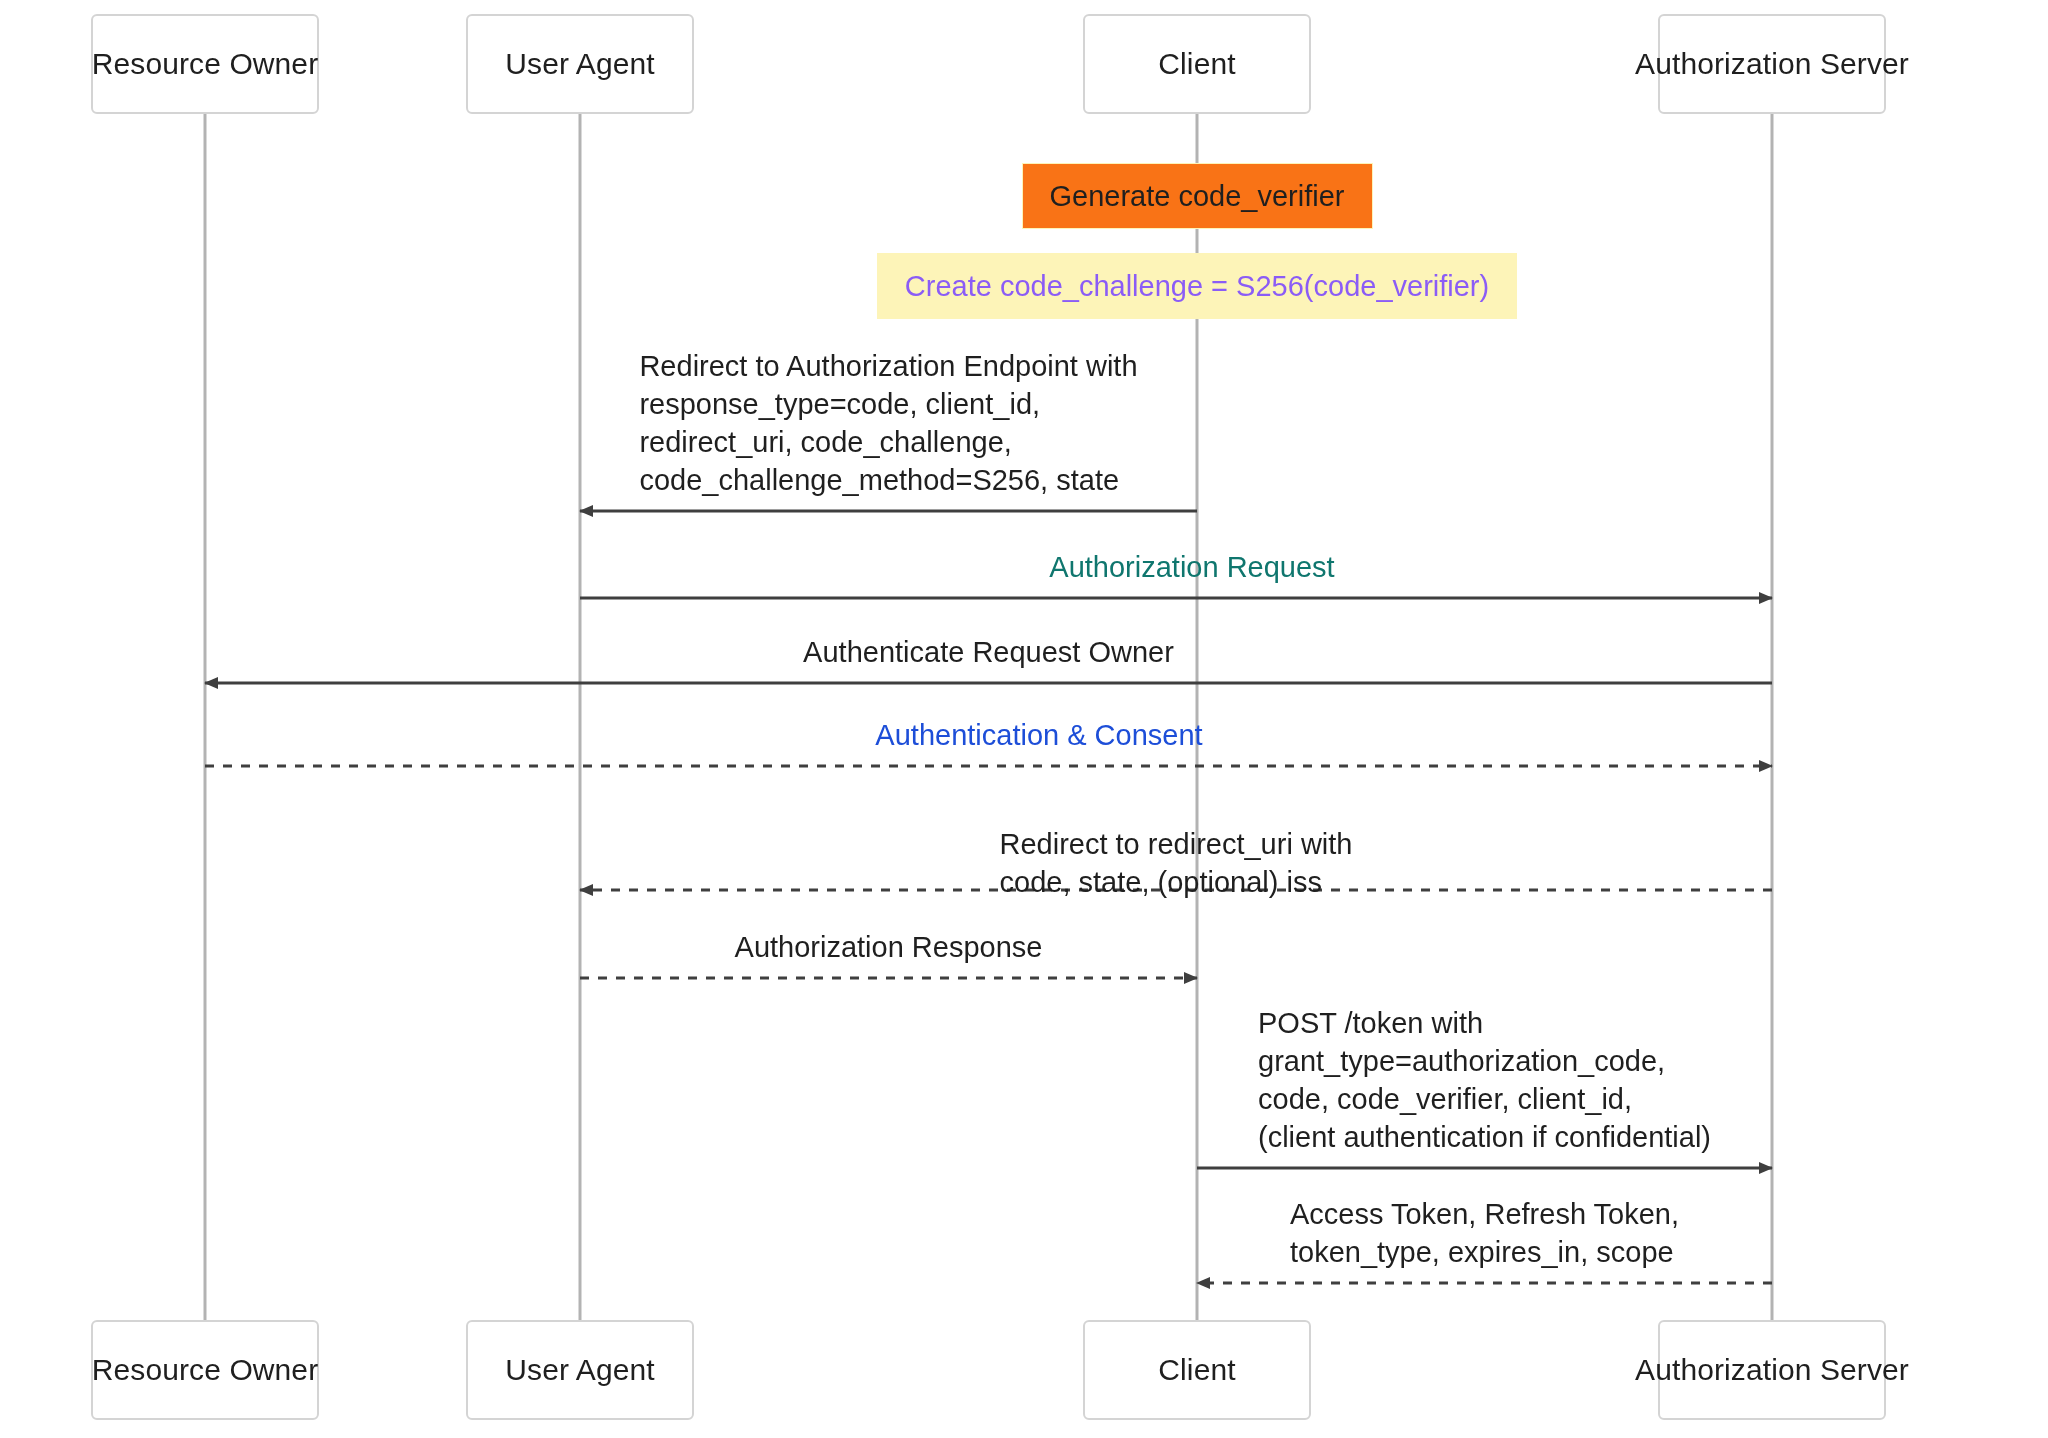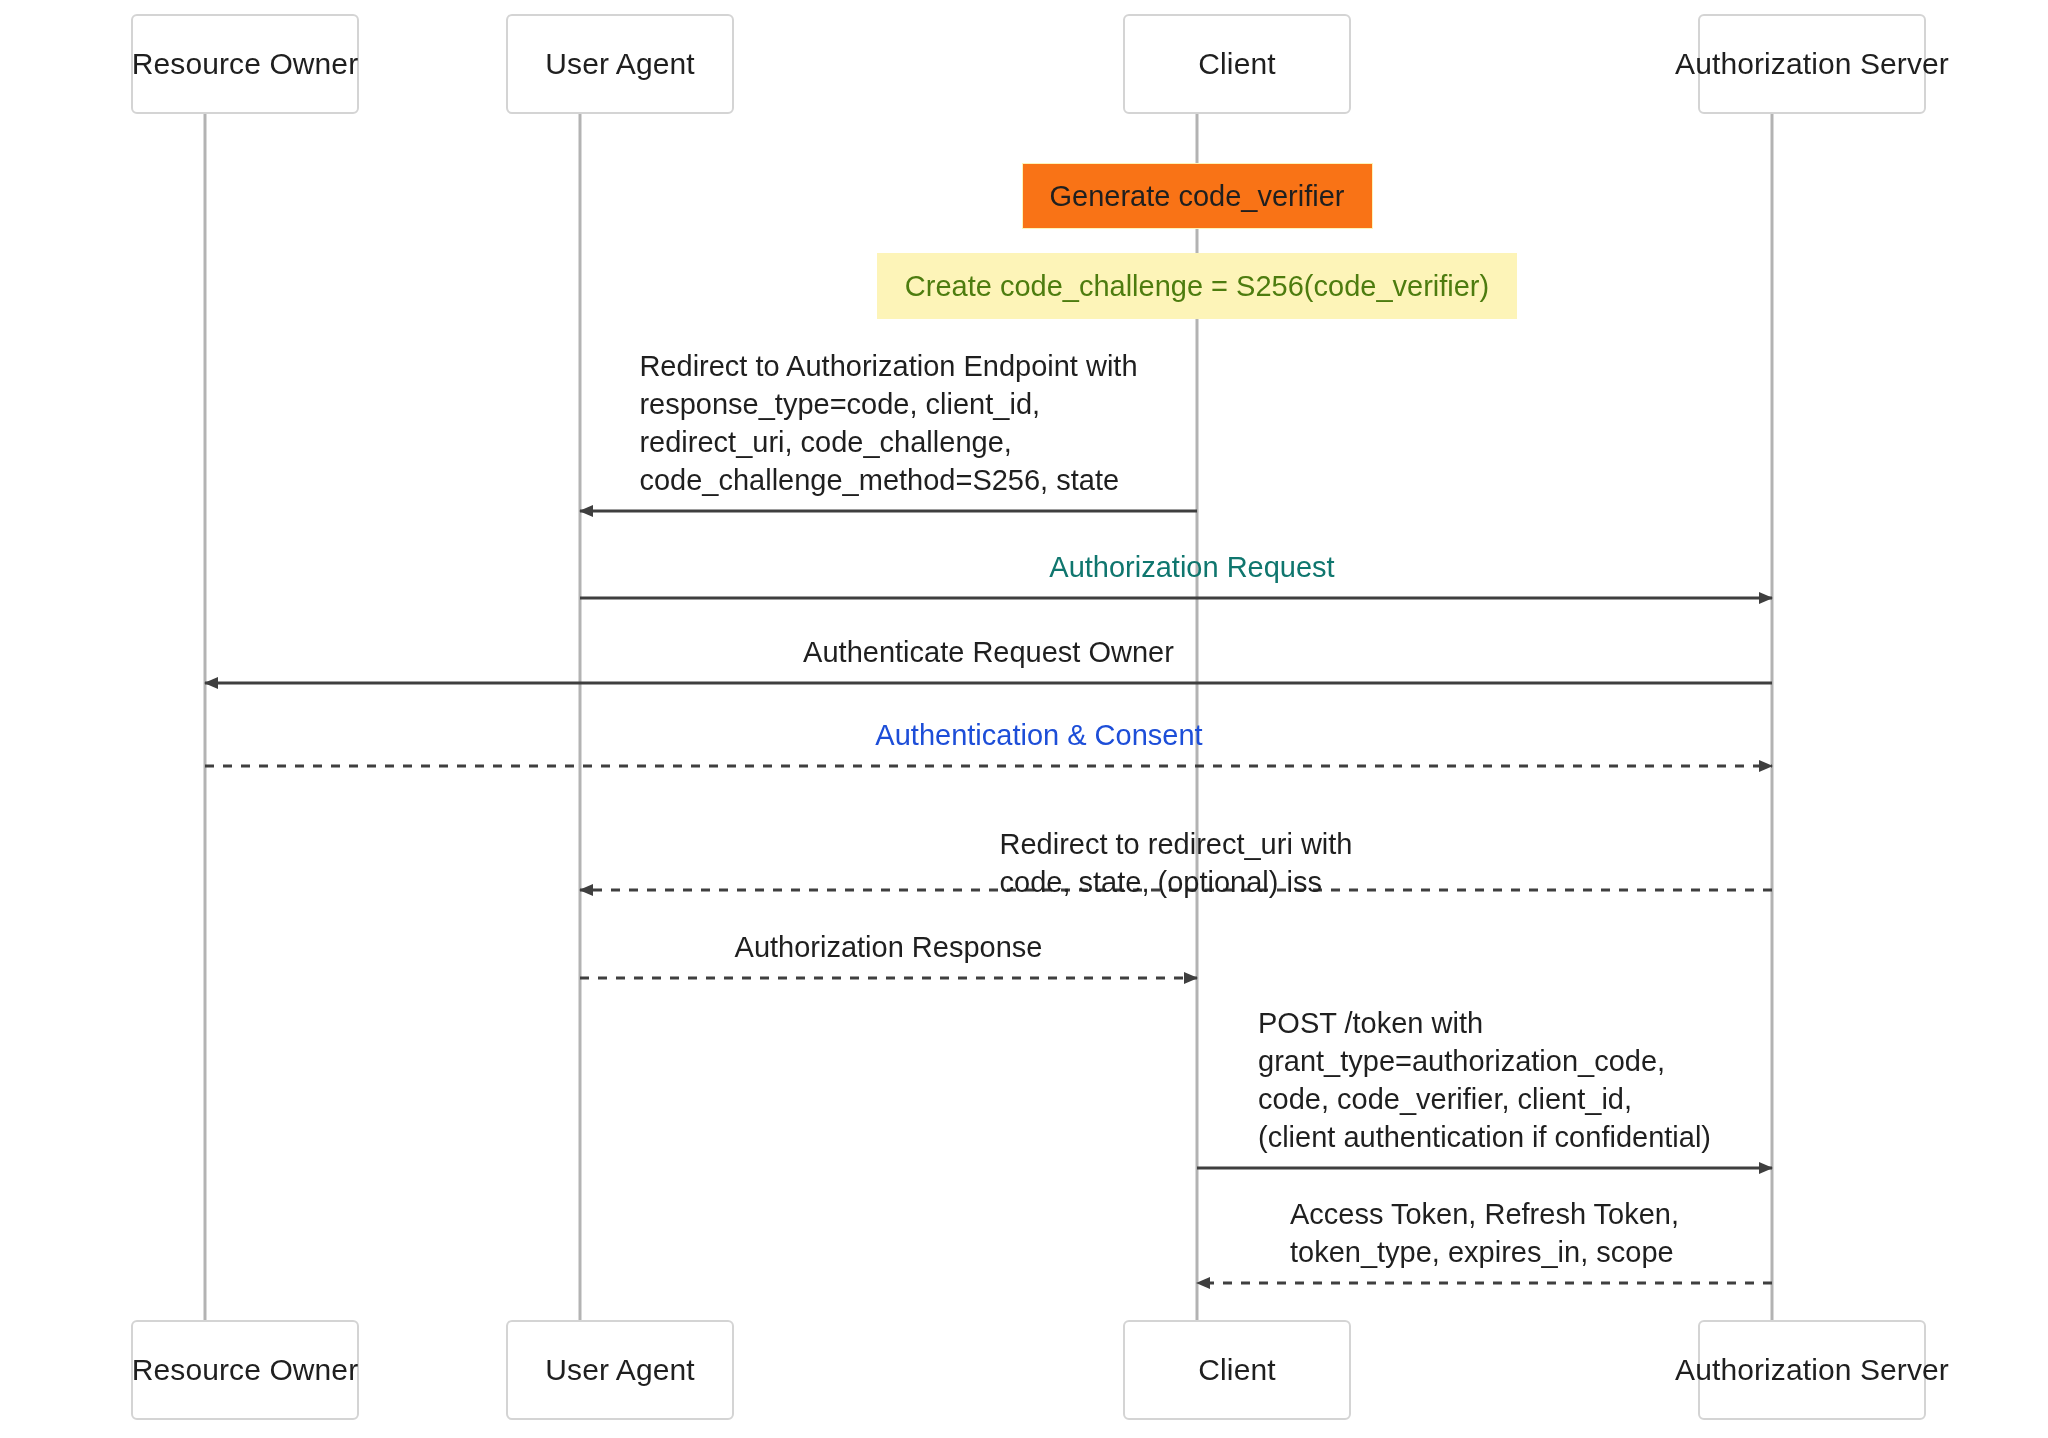--- a/index.html
+++ b/index.html
@@ -29,21 +29,20 @@
   }
   .participant-box {
     position: absolute;
     box-sizing: border-box;
     background: #ffffff;
     border: 2px solid #d4d4d4;
     border-radius: 6px;
     display: flex;
     align-items: center;
     justify-content: center;
-    margin-left: 40px;
   }
   .participant-label {
     font-size: 30px;
     color: #1f1f1f;
     font-family: "Liberation Sans", sans-serif;
     white-space: nowrap;
     letter-spacing: 0.1px;
   }
   .note-box {
     position: absolute;
@@ -124,21 +123,21 @@
       </div>
       <div class="participant-box" style="left: 1658px; top: 1320px; width: 228px; height: 100px; border-color: rgb(212, 212, 212); background: rgb(255, 255, 255);">
         <span class="participant-label" style="color: rgb(31, 31, 31);">Authorization Server</span>
       </div>
     </div>
   <div id="notes">
       <div class="note-box" style="left: 1021.5px; top: 163px; width: 351px; height: 66px; background: #f97316; border-color: rgb(253, 244, 184);">
         <span class="note-label" style="color: rgb(31, 31, 31);">Generate code_verifier</span>
       </div>
       <div class="note-box" style="left: 877px; top: 253px; width: 640px; height: 66px; background: rgb(253, 244, 184); border-color: rgb(253, 244, 184);">
-        <span class="note-label" style="color: #4d7c0f;">Create code_challenge = S256(code_verifier)</span>
+        <span class="note-label" style="color: #8b5cf6;">Create code_challenge = S256(code_verifier)</span>
       </div>
     </div>
   <div id="labels">
       <div class="msg-label" style="color: rgb(31, 31, 31); left: 888.5px; top: 347px;">Redirect to Authorization Endpoint with
 response_type=code, client_id,
 redirect_uri, code_challenge,
 code_challenge_method=S256, state</div>
       <div class="msg-label" style="color: #0f766e; left: 1176px; top: 548px; margin-left: 16px;">Authorization Request</div>
       <div class="msg-label" style="color: rgb(31, 31, 31); left: 988.5px; top: 633px;">Authenticate Request Owner</div>
       <div class="msg-label" style="color: #1d4ed8; left: 1020px; top: 716px; margin-left: 19px;">Authentication &amp; Consent</div>

